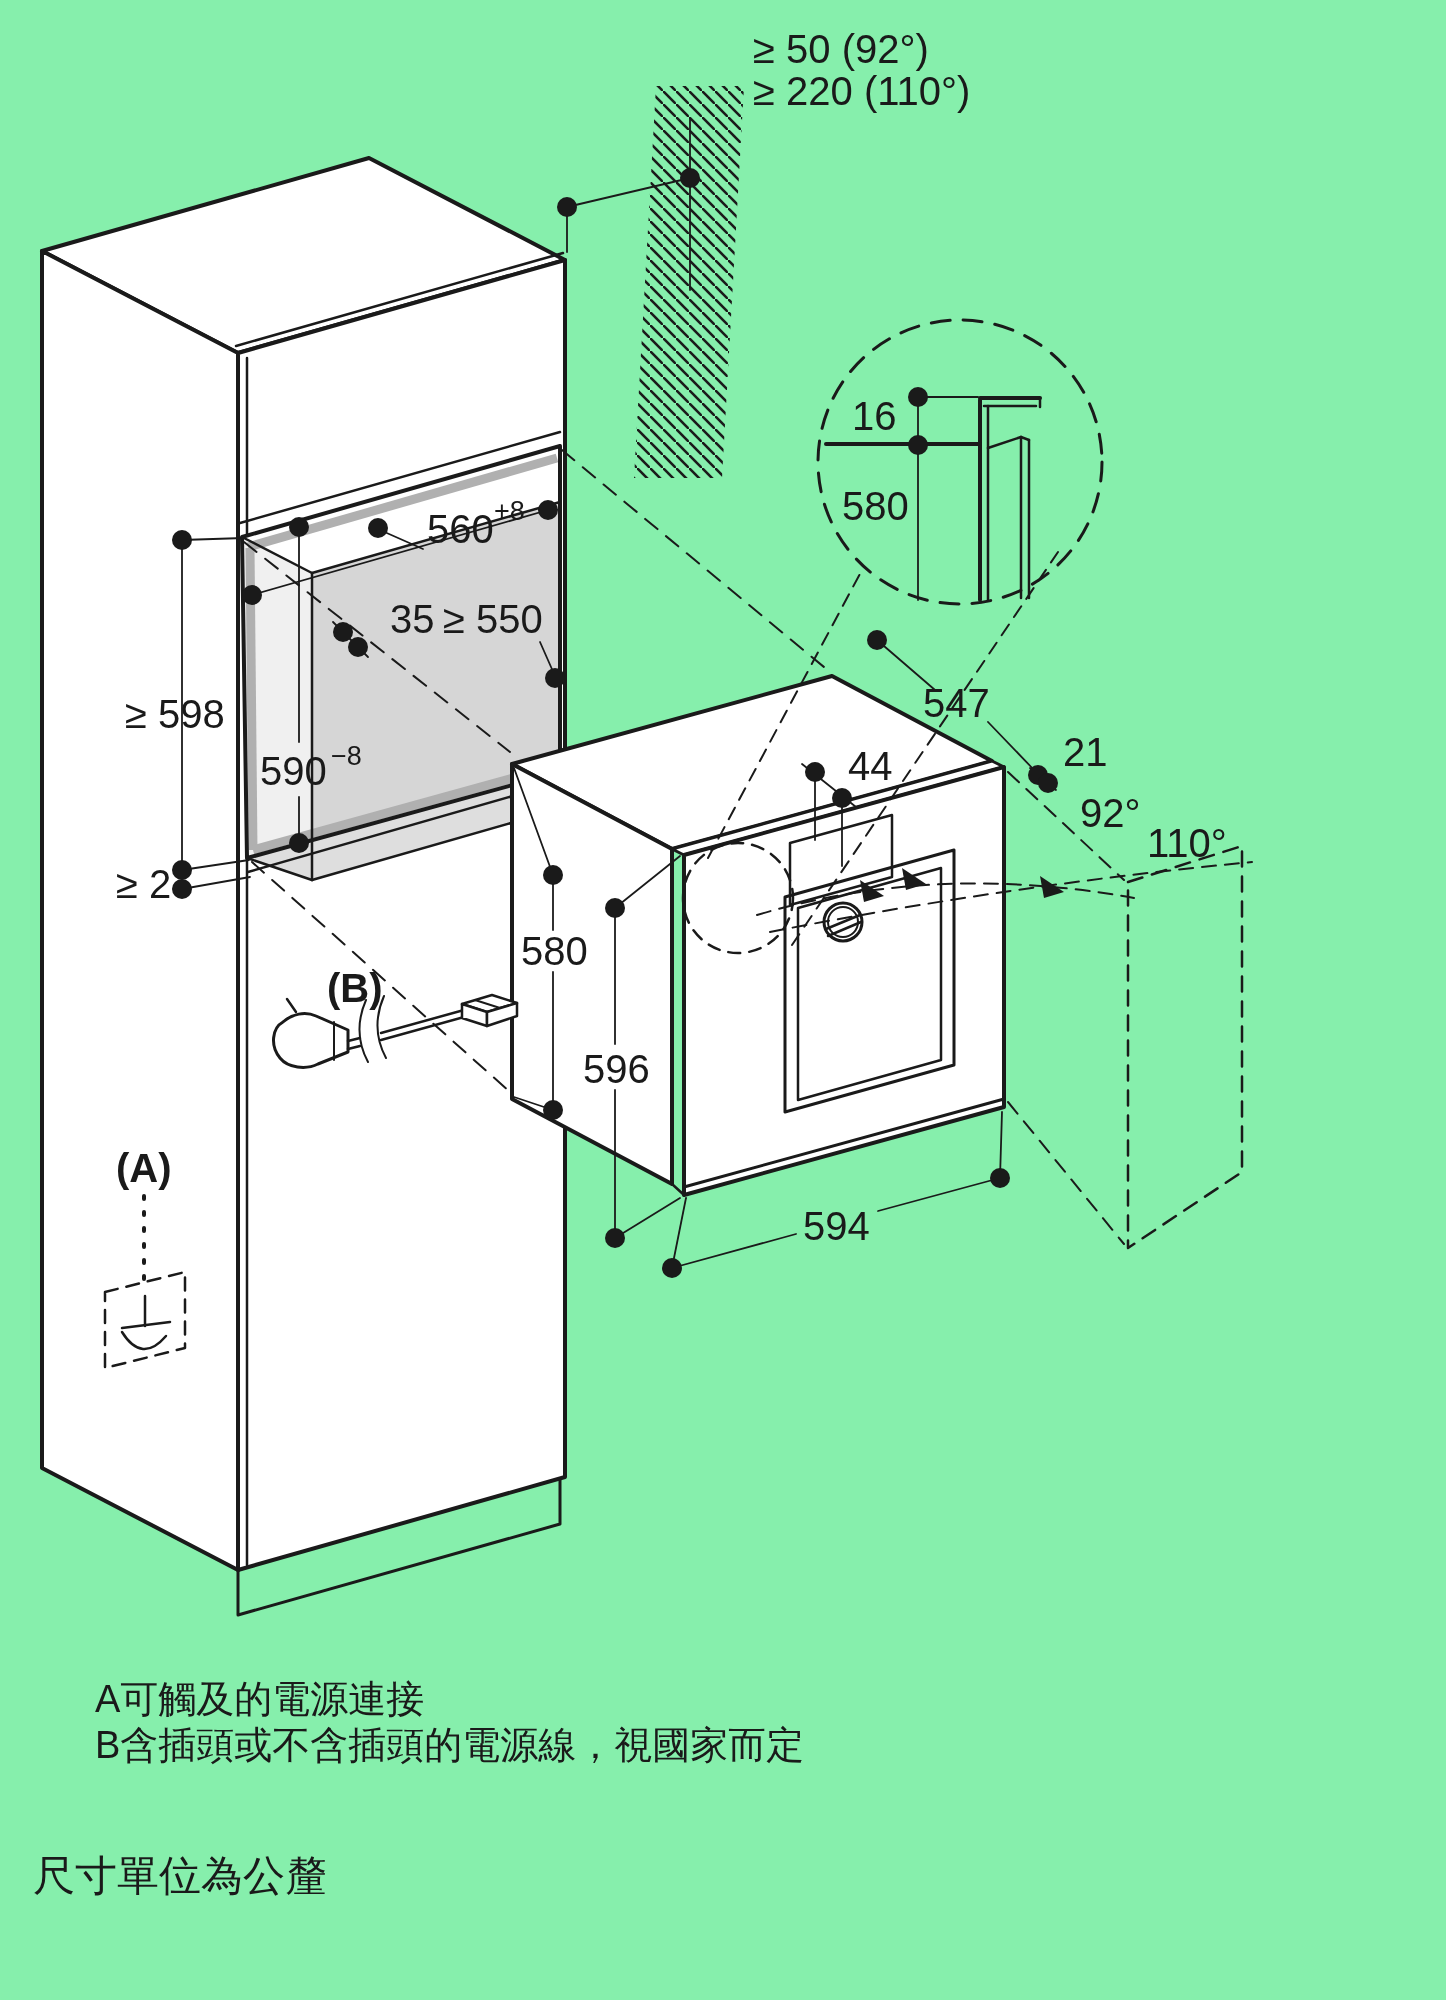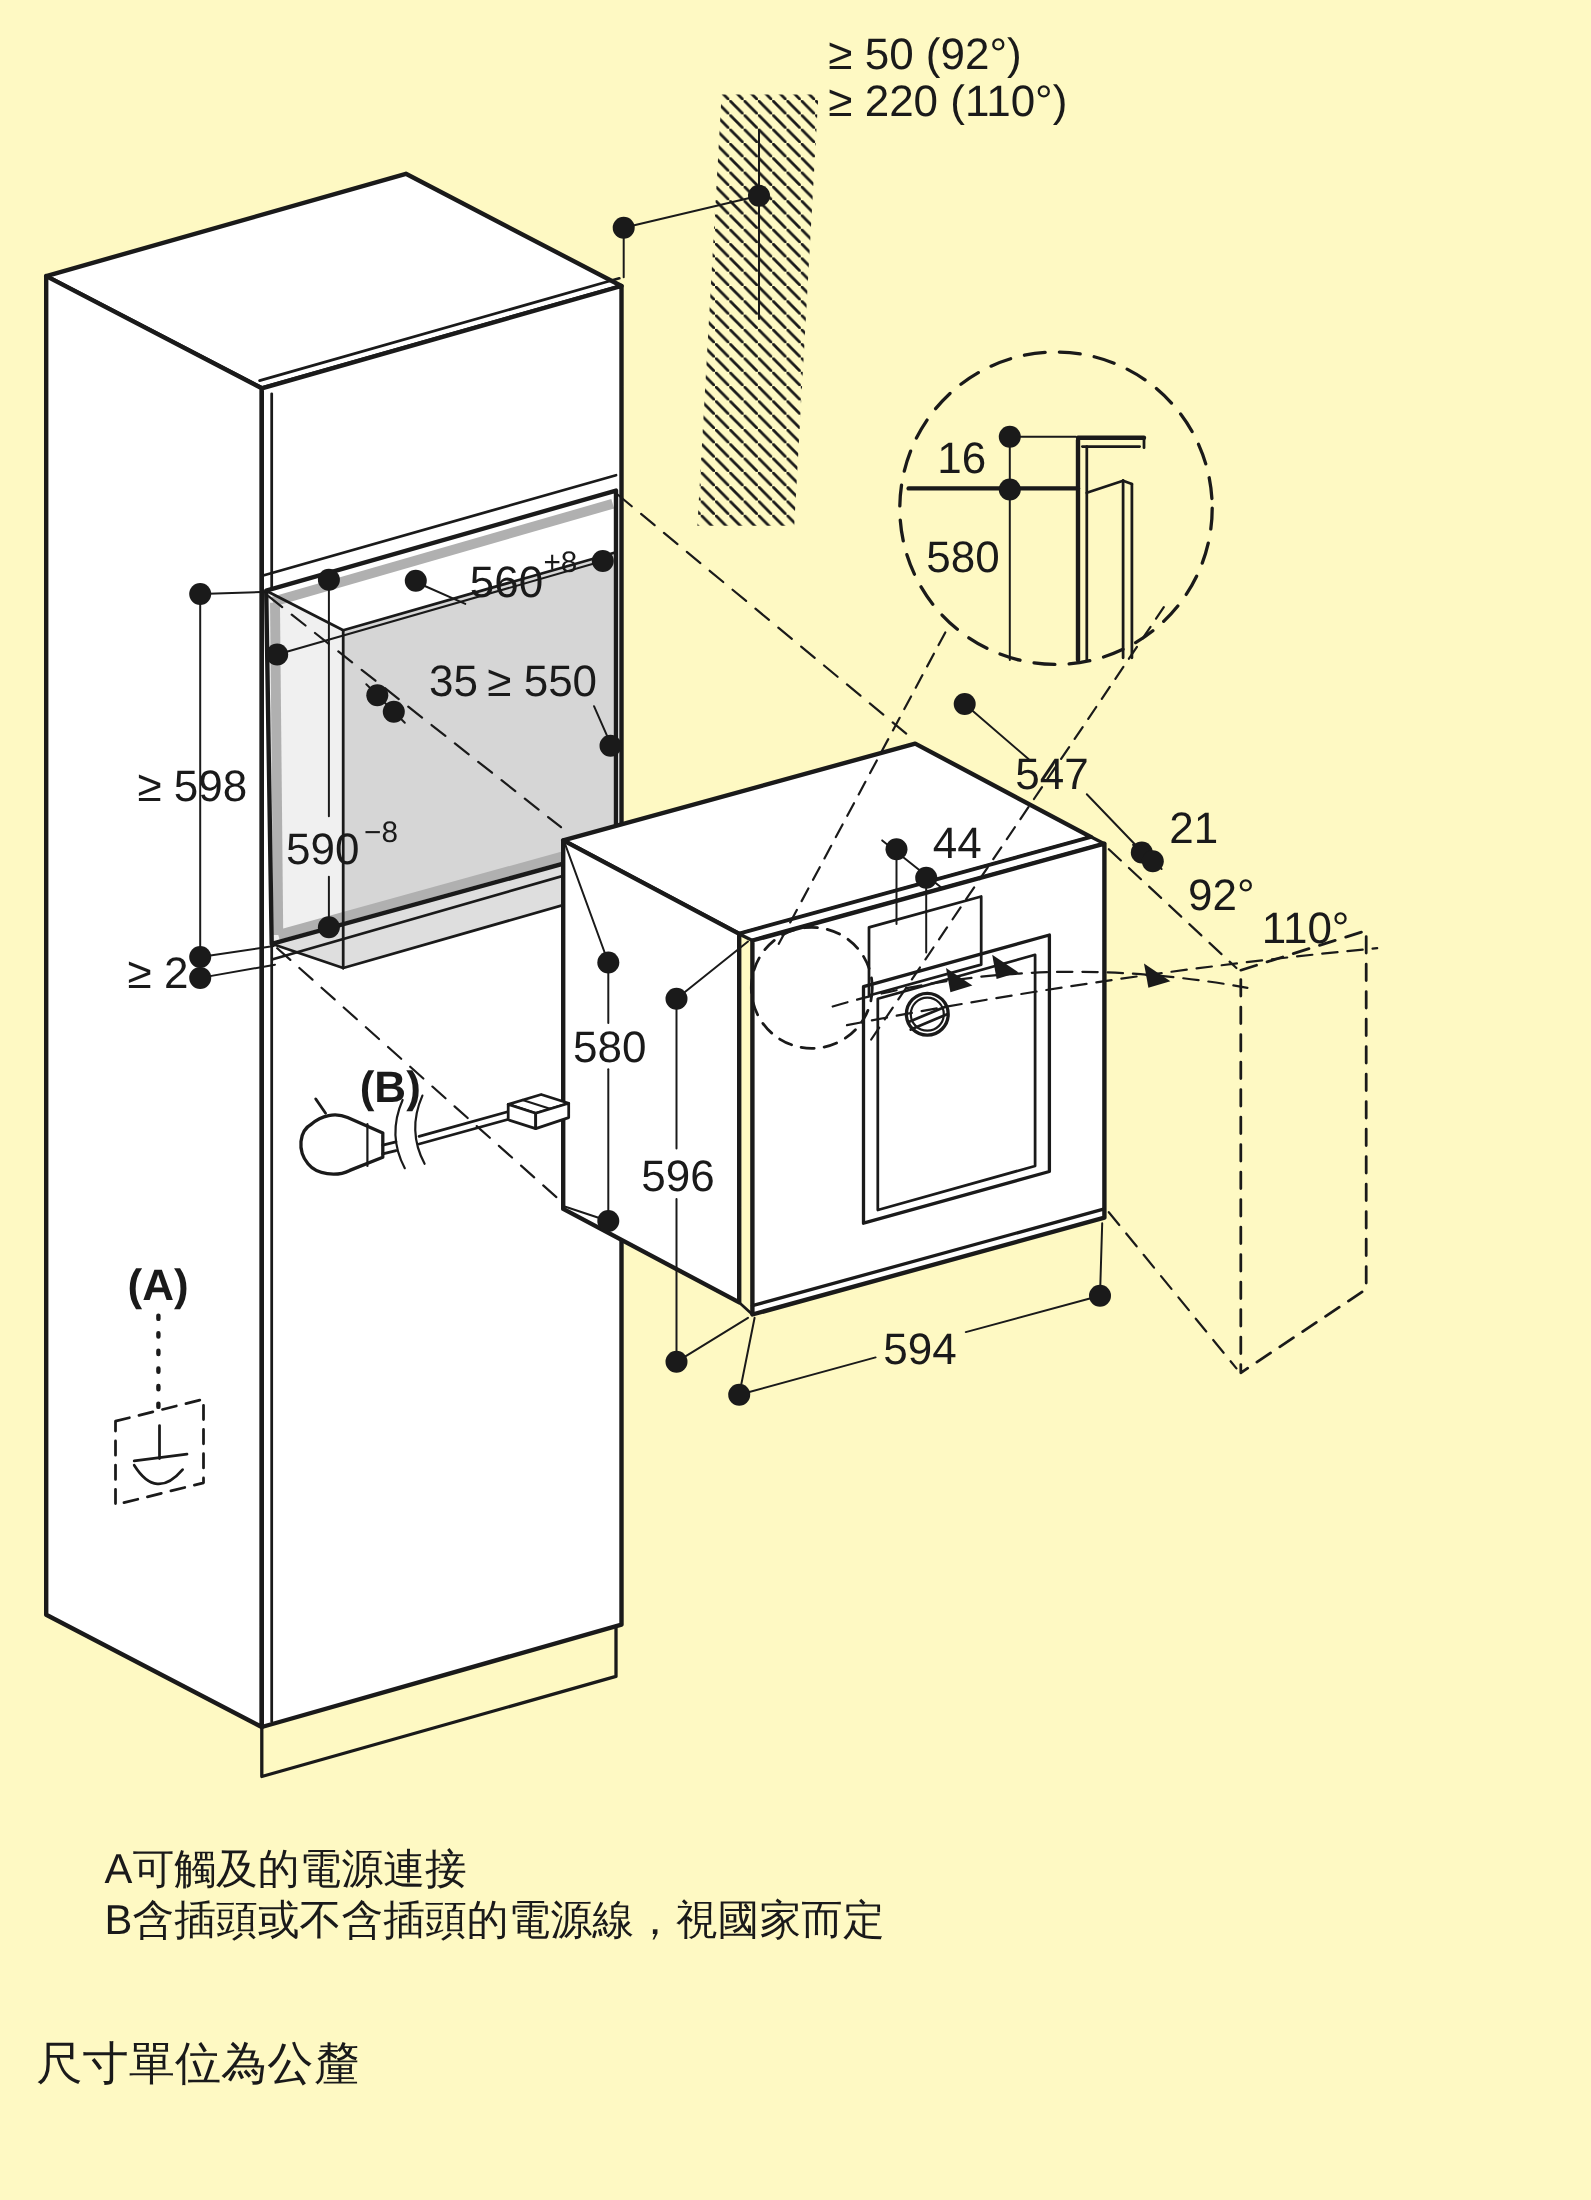--- a/index.html
+++ b/index.html
@@ -1,17 +1,17 @@
 <!DOCTYPE html>
 <html><head>
 <meta charset="utf-8">
 <style>
   html,body{margin:0;padding:0;background:#ffffff;}
   body{font-family:"Liberation Sans", sans-serif;}
-  .page{position:relative;width:1446px;height:2000px;background:#fef9c3;overflow:hidden;}
+  .page{position:relative;width:1446px;height:2000px;background:#86efac;overflow:hidden;}
   svg{display:block;}
   .ln{stroke:#1a1a1a;fill:none;stroke-linecap:round;stroke-linejoin:round;}
   .s4{stroke-width:4;}
   .s3{stroke-width:3;}
   .s25{stroke-width:2.5;}
   .s2{stroke-width:2;}
   .thin{stroke-width:1.8;}
   .whitefill{fill:#ffffff;}
   .dot{fill:#1a1a1a;stroke:none;}
   .arrow{fill:#1a1a1a;stroke:none;}

